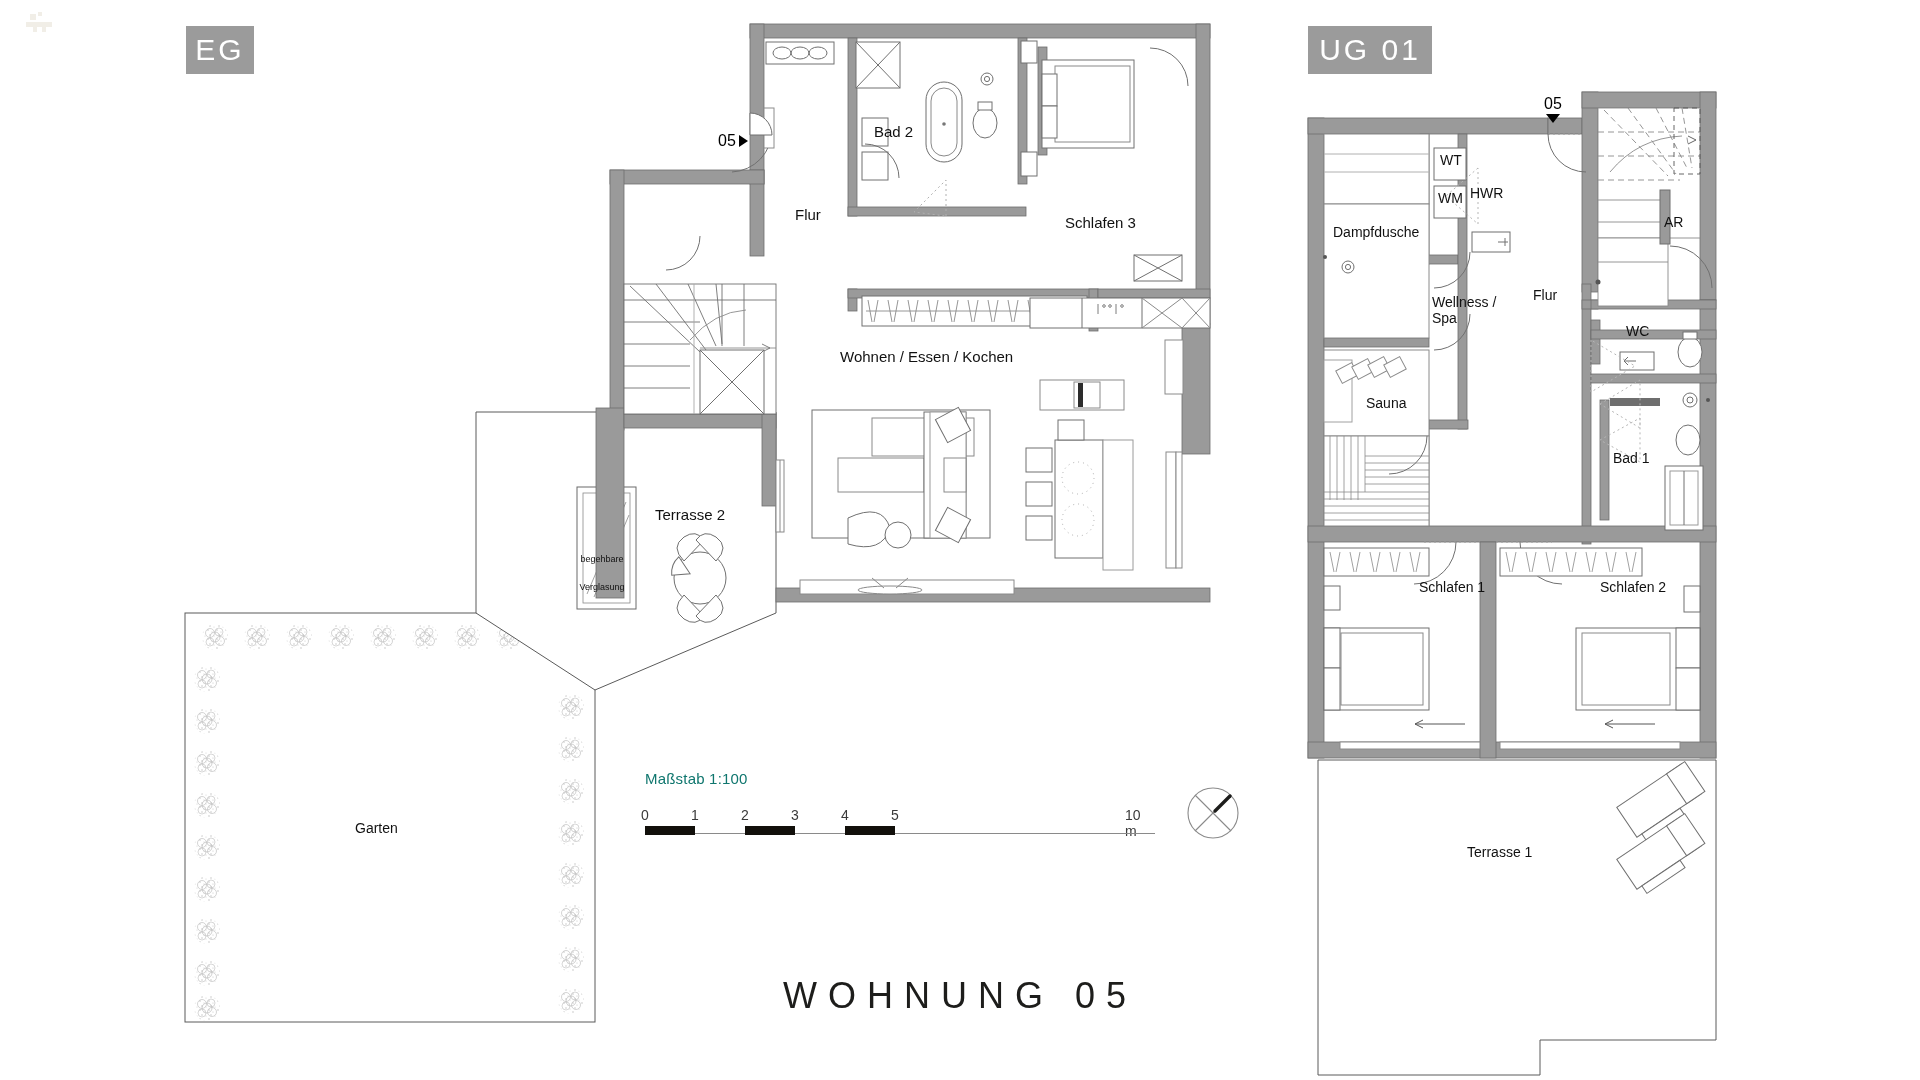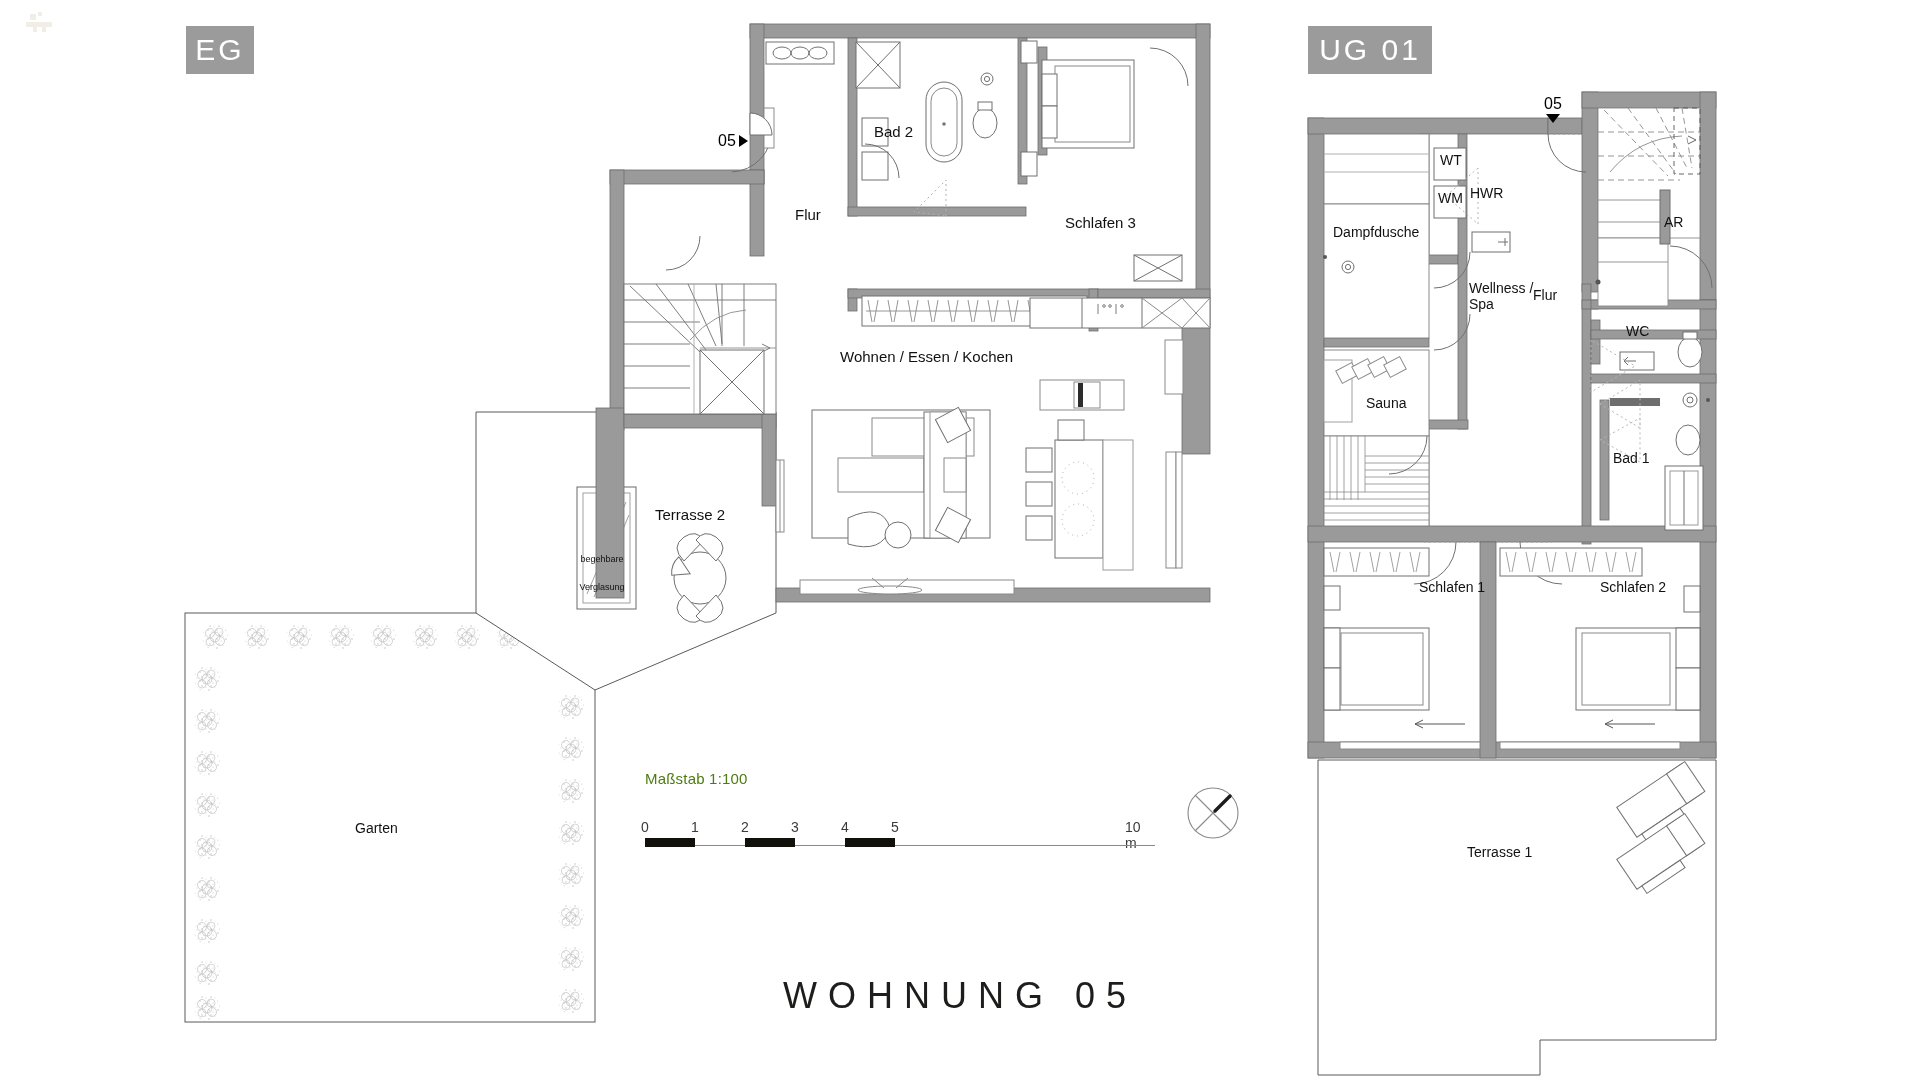--- a/index.html
+++ b/index.html
@@ -46,22 +46,22 @@
   }
 
   
   #scalebar-wrap {
     position: absolute;
     left: 645px; top: 770px;
     width: 510px;
   }
   #scalebar-title {
     font-size: 15px;
-    color: #4d7c0f;
-    margin-bottom: 32px;
+    color: #0f766e;
+    margin-bottom: 20px;
     letter-spacing: 0.2px;
   }
   #scale-numbers {
     position: relative;
     height: 16px;
     font-size: 14px;
     color: #3a3a3a;
   }
   #scale-numbers span {
     position: absolute;
@@ -636,21 +636,21 @@
     <div>Verglasung</div>
   </div>
 
   <div class="entry-marker" style="left:1544px; top:88px; flex-direction:column; gap:1px;">
     <span>05</span>
     <span style="display:inline-block;width:0;height:0;border-top:9px solid #000;border-left:7px solid transparent;border-right:7px solid transparent;"></span>
   </div>
 
   <div class="room-label rl-13" style="left:1333px; top:225px;">Dampfdusche</div>
   <div class="room-label rl-14" style="left:1470px; top:186px;">HWR</div>
-  <div class="room-label rl-13" style="left:1432px; top:281px;margin-left:37px;">Wellness /
+  <div class="room-label rl-13" style="left:1432px; top:295px;">Wellness /
 Spa</div>
   <div class="room-label rl-14" style="left:1533px; top:288px;">Flur</div>
   <div class="room-label rl-14" style="left:1664px; top:215px;">AR</div>
   <div class="room-label rl-14" style="left:1626px; top:324px;">WC</div>
   <div class="room-label rl-14" style="left:1613px; top:451px;">Bad 1</div>
   <div class="room-label rl-14" style="left:1366px; top:396px;">Sauna</div>
   <div class="room-label rl-14" style="left:1419px; top:580px;">Schlafen 1</div>
   <div class="room-label rl-14" style="left:1600px; top:580px;">Schlafen 2</div>
   <div class="room-label rl-14" style="left:1467px; top:845px;">Terrasse 1</div>
 

